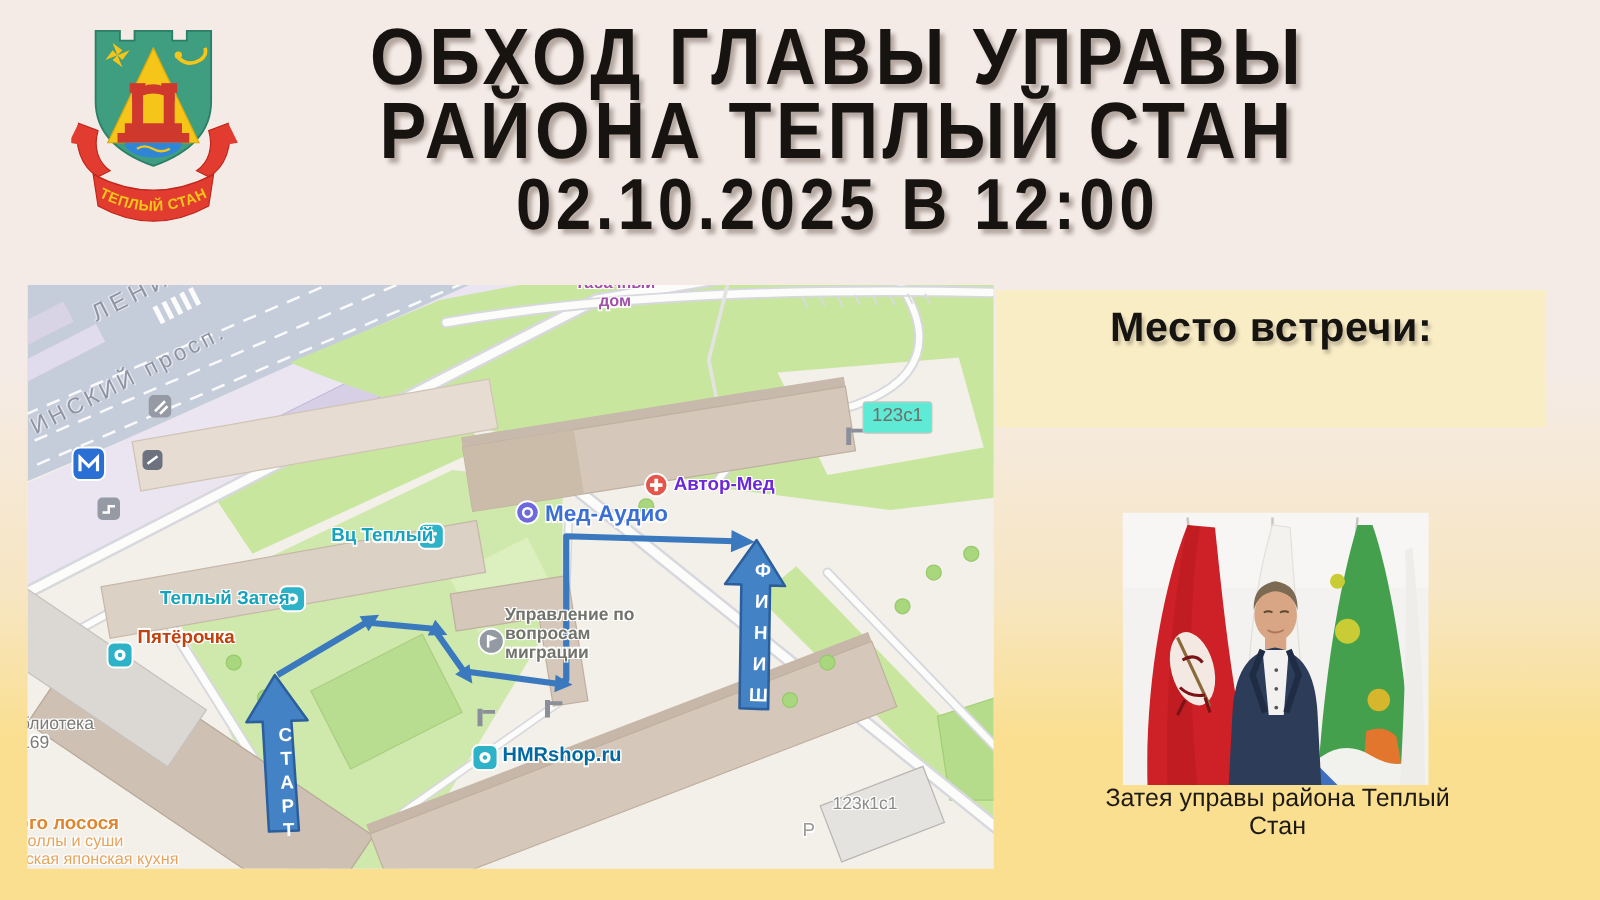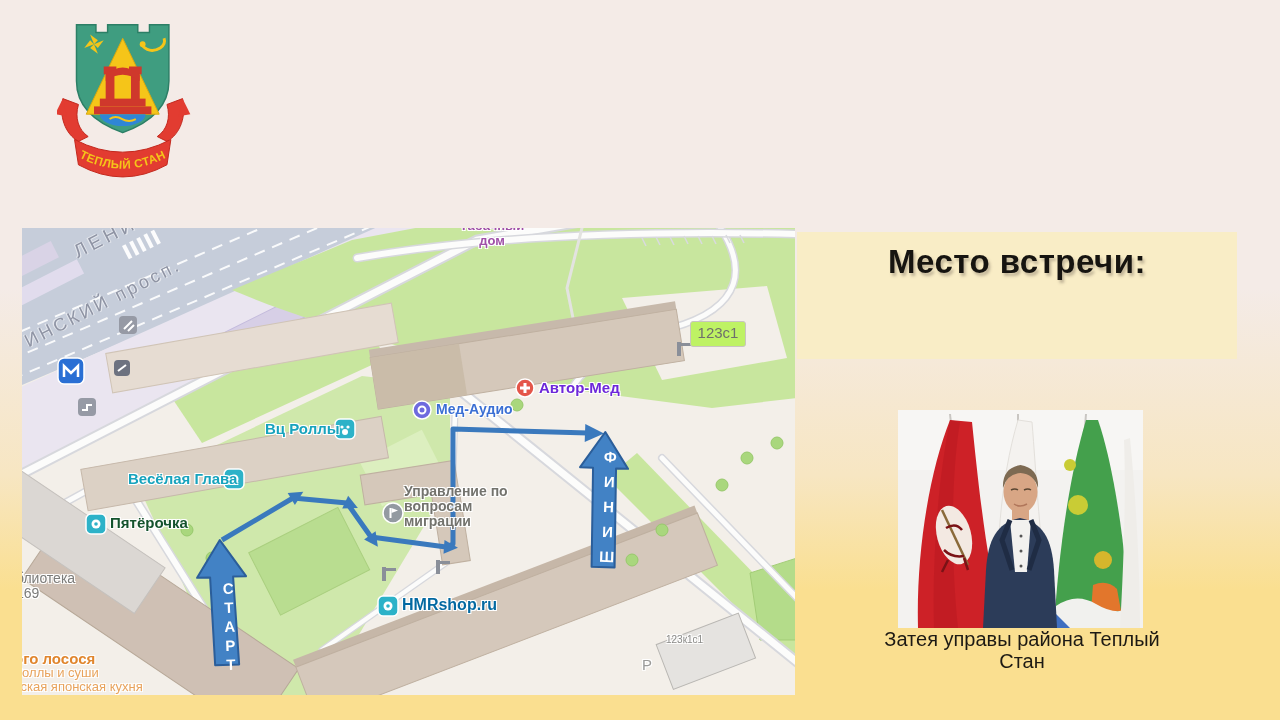--- a/index.html
+++ b/index.html
@@ -17,26 +17,26 @@
   .emblem{position:absolute;left:57px;top:13px;width:146px;height:180px;}
   
   .map{position:absolute;left:22px;top:228px;width:773px;height:467px;overflow:hidden;
     background:#f3efe9;}
   .map svg.base{position:absolute;left:0;top:0;}
   .mlabel{position:absolute;white-space:nowrap;font-weight:700;
     text-shadow:-1px -1px 0 #fff,1px -1px 0 #fff,-1px 1px 0 #fff,1px 1px 0 #fff;}
   .mlabel.wrap{white-space:normal;text-align:center;}
   .street{position:absolute;color:#8f94a4;font-weight:400;letter-spacing:3px;
     text-shadow:-1px -1px 0 rgba(255,255,255,.5),1px 1px 0 rgba(255,255,255,.5);}
-  .badge{position:absolute;background:#bef264;border:1px solid #c8c5c0;border-radius:3px;
+  .badge{position:absolute;background:#5eead4;border:1px solid #c8c5c0;border-radius:3px;
     color:#6f6f6d;font-size:15px;font-weight:400;text-align:center;line-height:22px;}
   .arrow-word{position:absolute;writing-mode:vertical-rl;text-orientation:upright;
     color:#fff;font-weight:700;font-size:15px;text-align:center;}
   
-  .panel{position:absolute;left:797px;top:232px;width:440px;height:127px;background:#f9edc6;
+  .panel{position:absolute;left:797px;top:232px;width:440px;height:110px;background:#f9edc6;
     text-align:center;color:#161410;font-weight:700;padding-top:10px;box-sizing:border-box;}
   .panel .pl{display:block;font-size:33px;line-height:40px;letter-spacing:0.5px;
     text-shadow:2px 3px 3px rgba(125,110,95,0.45);}
   
   .photo{position:absolute;left:898px;top:410px;width:245px;height:218px;overflow:hidden;}
   
   .caption{position:absolute;left:862px;top:628px;width:320px;text-align:center;color:#1d1a14;}
   .caption .role{margin:0 auto;max-width:285px;font-size:20px;font-weight:400;line-height:22px;}
   .caption .name{margin:2px auto 0;max-width:260px;font-size:21px;font-weight:700;line-height:23px;}
 </style>
@@ -81,20 +81,25 @@
       <circle cx="-8" cy="2" r="3" fill="#f5c519"></circle>
     </g>
 
     <path d="M18,130 Q67.5,156 117,130 L113,156 Q67.5,181 22,156 Z" fill="#e23c31" stroke="#c1261c" stroke-width="1"></path>
     <path id="ribcurve" d="M26,150 Q67.5,170 109,150" fill="none"></path>
     <text font-size="12" font-weight="700" fill="#f5c519" letter-spacing="0.5">
       <textPath href="#ribcurve" startOffset="50%" text-anchor="middle">ТЕПЛЫЙ СТАН</textPath>
     </text>
   </svg>
 
+  <div class="title">
+    <span class="l">ОБХОД ГЛАВЫ УПРАВЫ</span>
+    <span class="l">РАЙОНА ТЕПЛЫЙ СТАН</span>
+    <span class="l l3">02.10.2025 В 12:00</span>
+  </div>
 
   <div class="map">
     <svg class="base" width="773" height="467" viewBox="0 0 773 467">
 
       <polygon points="-12,-12 362,-12 368,0 0,157 -12,162" fill="#c6cdda"></polygon>
       <g stroke="#ffffff" stroke-width="2" stroke-dasharray="11,8" opacity="0.9">
         <path d="M305,-28 L-12,108"></path>
           <path d="M330,-15 L-12,132"></path>
           <path d="M350,-2 L-12,152"></path>
       </g>
@@ -291,36 +296,36 @@
         <polygon points="581,204 605,240 593,240 595,339 572,339 570,240 557,240" fill="#4282c5" stroke="#2b5e9a" stroke-width="2" stroke-linejoin="round"></polygon>
       </g>
     </svg>
 
     <div class="street" style="left:53px;top:14px;font-size:19px;letter-spacing:4px;transform:rotate(-27deg);transform-origin:0 50%;">ЛЕНИН</div>
     <div class="street" style="left:4px;top:104px;font-size:18px;transform:rotate(-27deg);transform-origin:0 50%;">ИНСКИЙ просп.</div>
 
     <div class="mlabel wrap" style="left:425px;top:-10px;width:90px;font-size:13px;color:#a050a8;">Табачный дом</div>
     <div class="badge" style="left:668px;top:93px;width:54px;height:24px;">123с1</div>
     <div class="mlabel" style="left:517px;top:151px;font-size:15px;color:#6d28d9;">Автор-Мед</div>
-    <div class="mlabel" style="left:414px;top:173px;font-size:14px;color:#3b6fd4;">Мед-Аудио</div>
-    <div class="mlabel" style="left:243px;top:192px;font-size:15px;color:#17a3bd;">Вц Роллы</div>
-    <div class="mlabel" style="left:106px;top:242px;font-size:15px;color:#17a3bd;">Весёлая Глава</div>
-    <div class="mlabel" style="left:88px;top:286px;font-size:15px;color:#14532d;">Пятёрочка</div>
+    <div class="mlabel" style="left:414px;top:173px;font-size:18px;color:#3b6fd4;">Мед-Аудио</div>
+    <div class="mlabel" style="left:243px;top:192px;font-size:15px;color:#17a3bd;">Вц Теплый</div>
+    <div class="mlabel" style="left:106px;top:242px;font-size:15px;color:#17a3bd;">Теплый Затея</div>
+    <div class="mlabel" style="left:88px;top:273px;font-size:15px;color:#c2410c;">Пятёрочка</div>
     <div class="mlabel" style="left:-6px;top:343px;font-size:14px;font-weight:400;color:#7b7b79;line-height:15px;">
       <span style="display:block">блиотека</span>
       <span style="display:block">169</span>
     </div>
     <div class="mlabel wrap" style="left:382px;top:256px;width:108px;font-size:14px;font-weight:700;color:#73736d;line-height:15px;text-align:left;">Управление по вопросам миграции</div>
     <div class="mlabel" style="left:380px;top:368px;font-size:16px;color:#0369a1;">HMRshop.ru</div>
     <div class="mlabel" style="left:-8px;top:424px;text-align:left;line-height:14px;">
       <span style="display:block;font-size:15px;color:#e0862e;">ого лосося</span>
       <span style="display:block;font-size:13px;font-weight:400;color:#e8a35c;">Роллы и суши</span>
       <span style="display:block;font-size:13px;font-weight:400;color:#e8a35c;">сская японская кухня</span>
     </div>
-    <div class="mlabel" style="left:644px;top:406px;font-size:10px;font-weight:400;color:#8b8b89;">123к1с1</div>
+    <div class="mlabel" style="left:644px;top:406px;font-size:14px;font-weight:400;color:#8b8b89;">123к1с1</div>
     <div class="mlabel" style="left:620px;top:428px;font-size:15px;font-weight:400;color:#9a9a98;">Р</div>
 
     <div class="arrow-word" style="left:190px;top:352px;width:26px;height:86px;letter-spacing:2px;transform:rotate(-2deg);">СТАРТ</div>
     <div class="arrow-word" style="left:569px;top:220px;width:26px;height:118px;letter-spacing:8px;transform:rotate(2deg);">ФИНИШ</div>
   </div>
 
   <div class="panel">
     <span class="pl">Место встречи:</span>
   </div>
 

